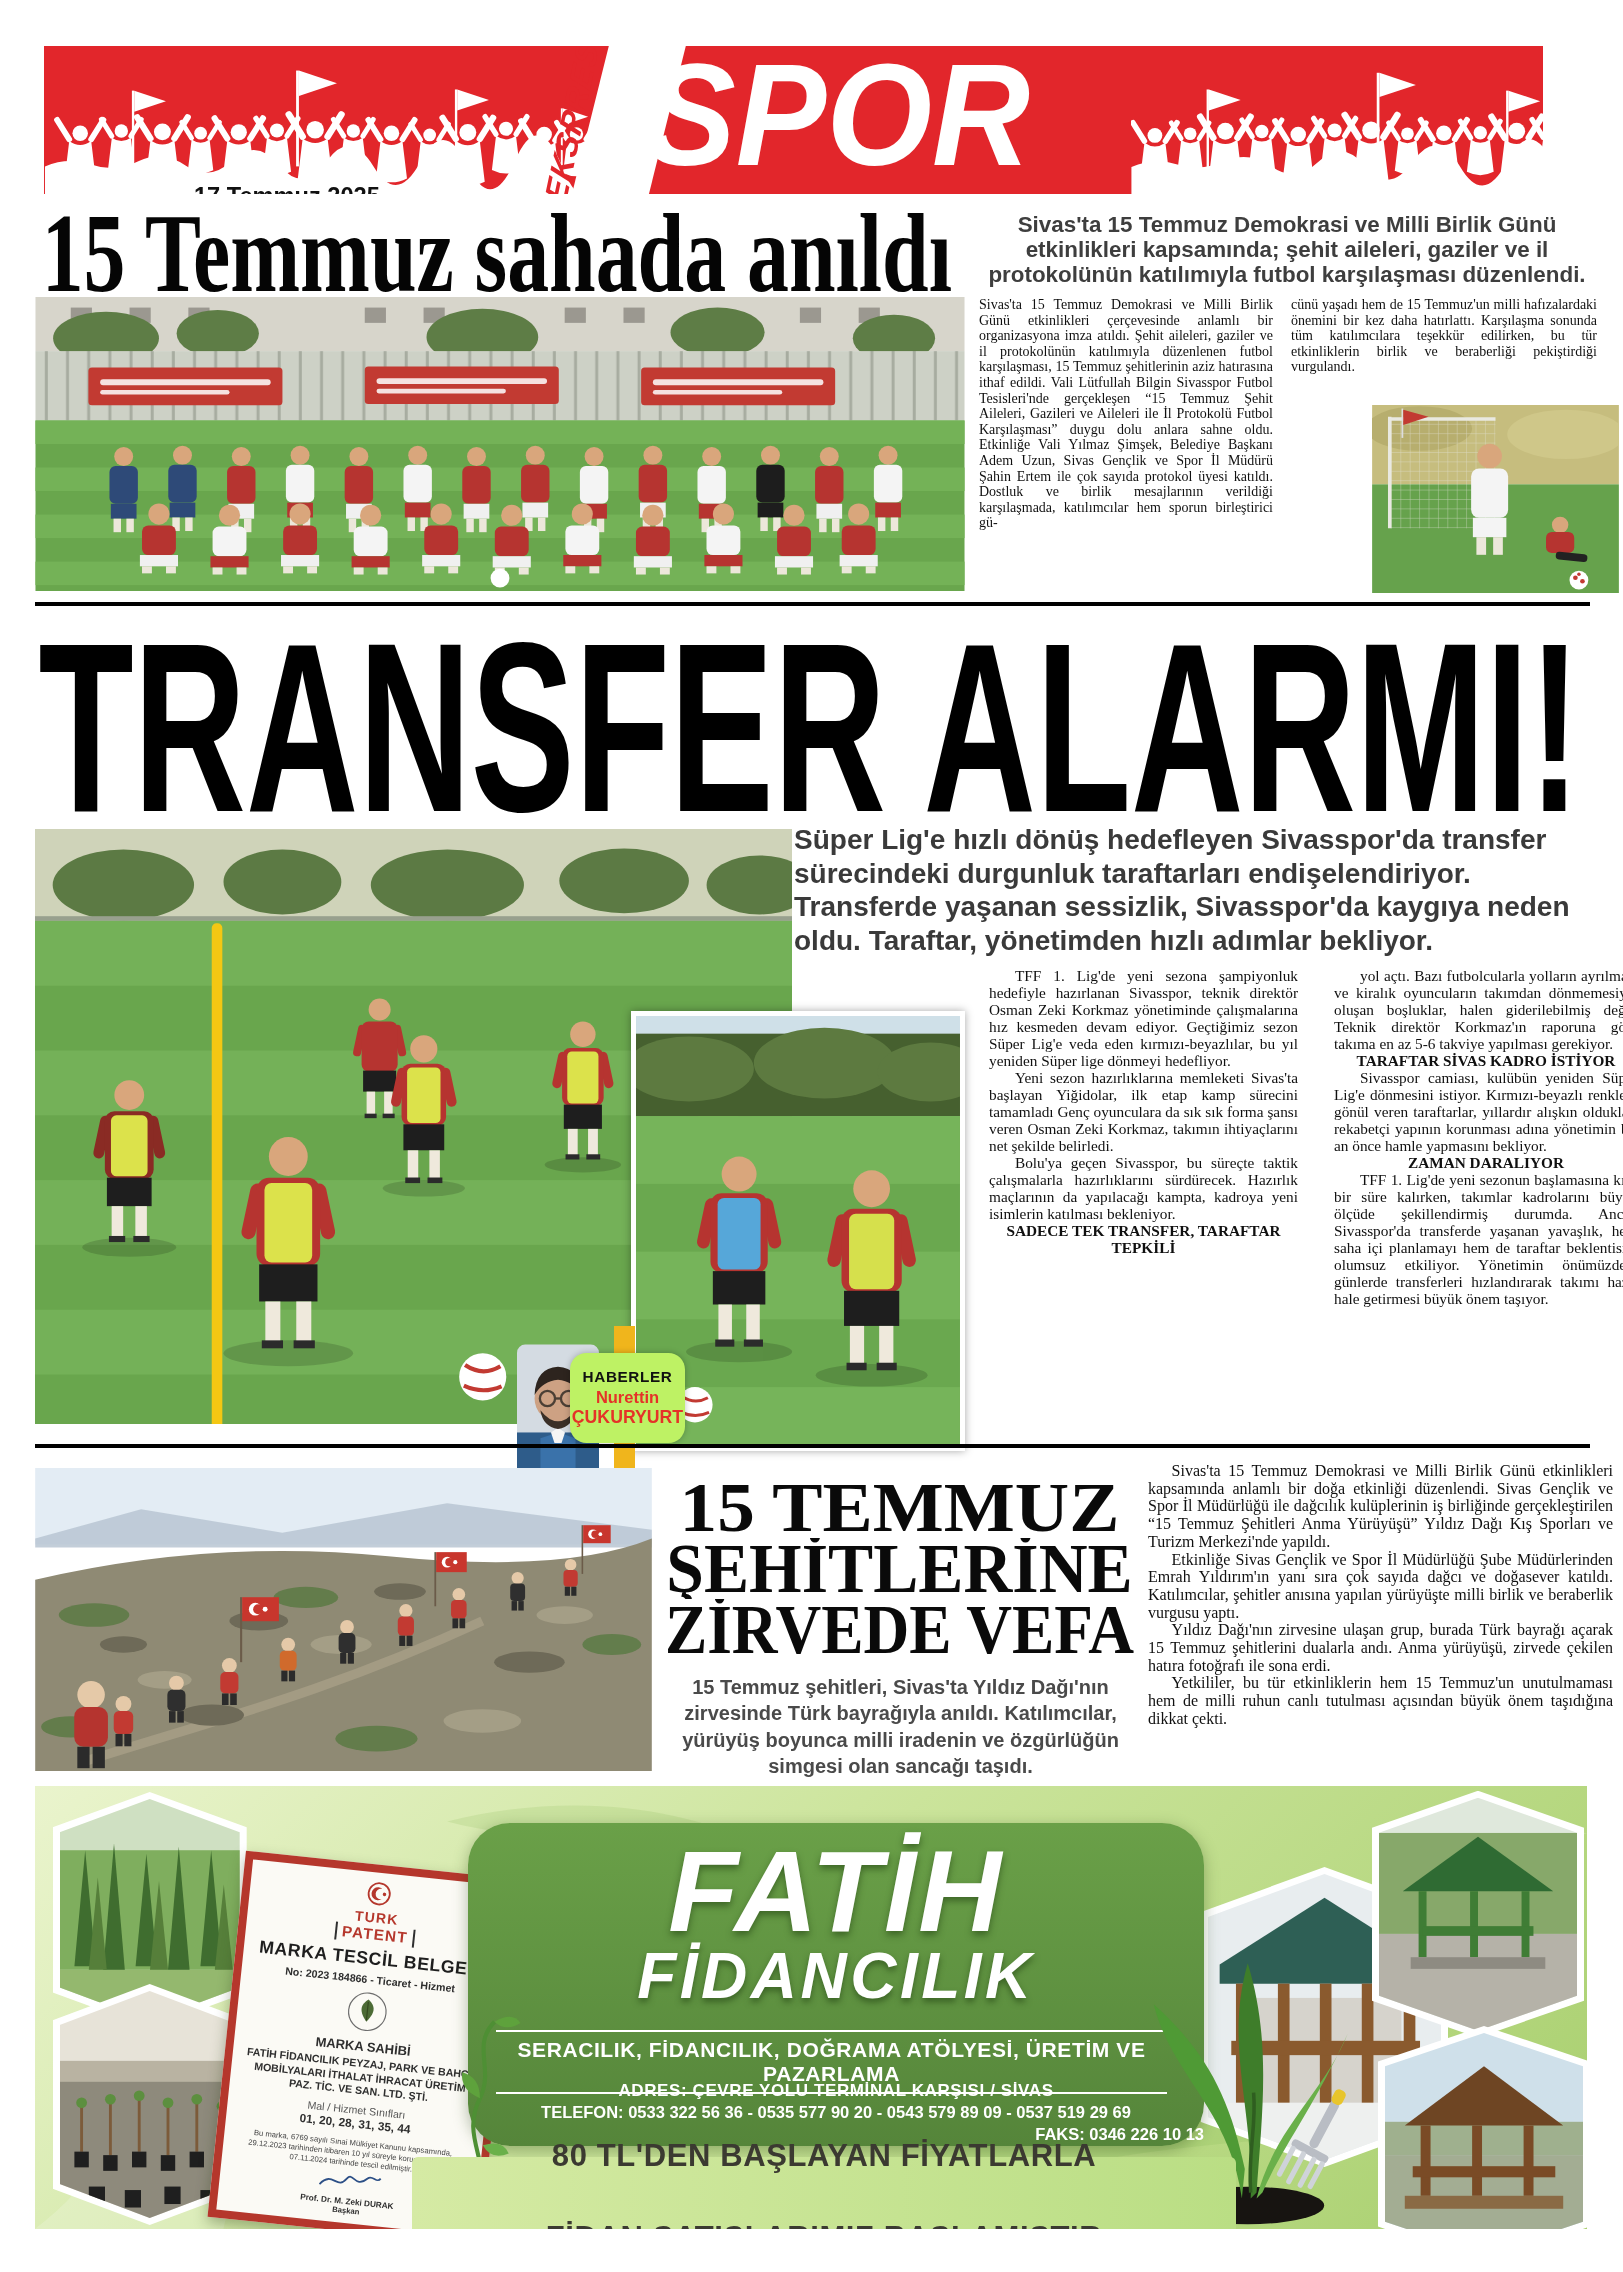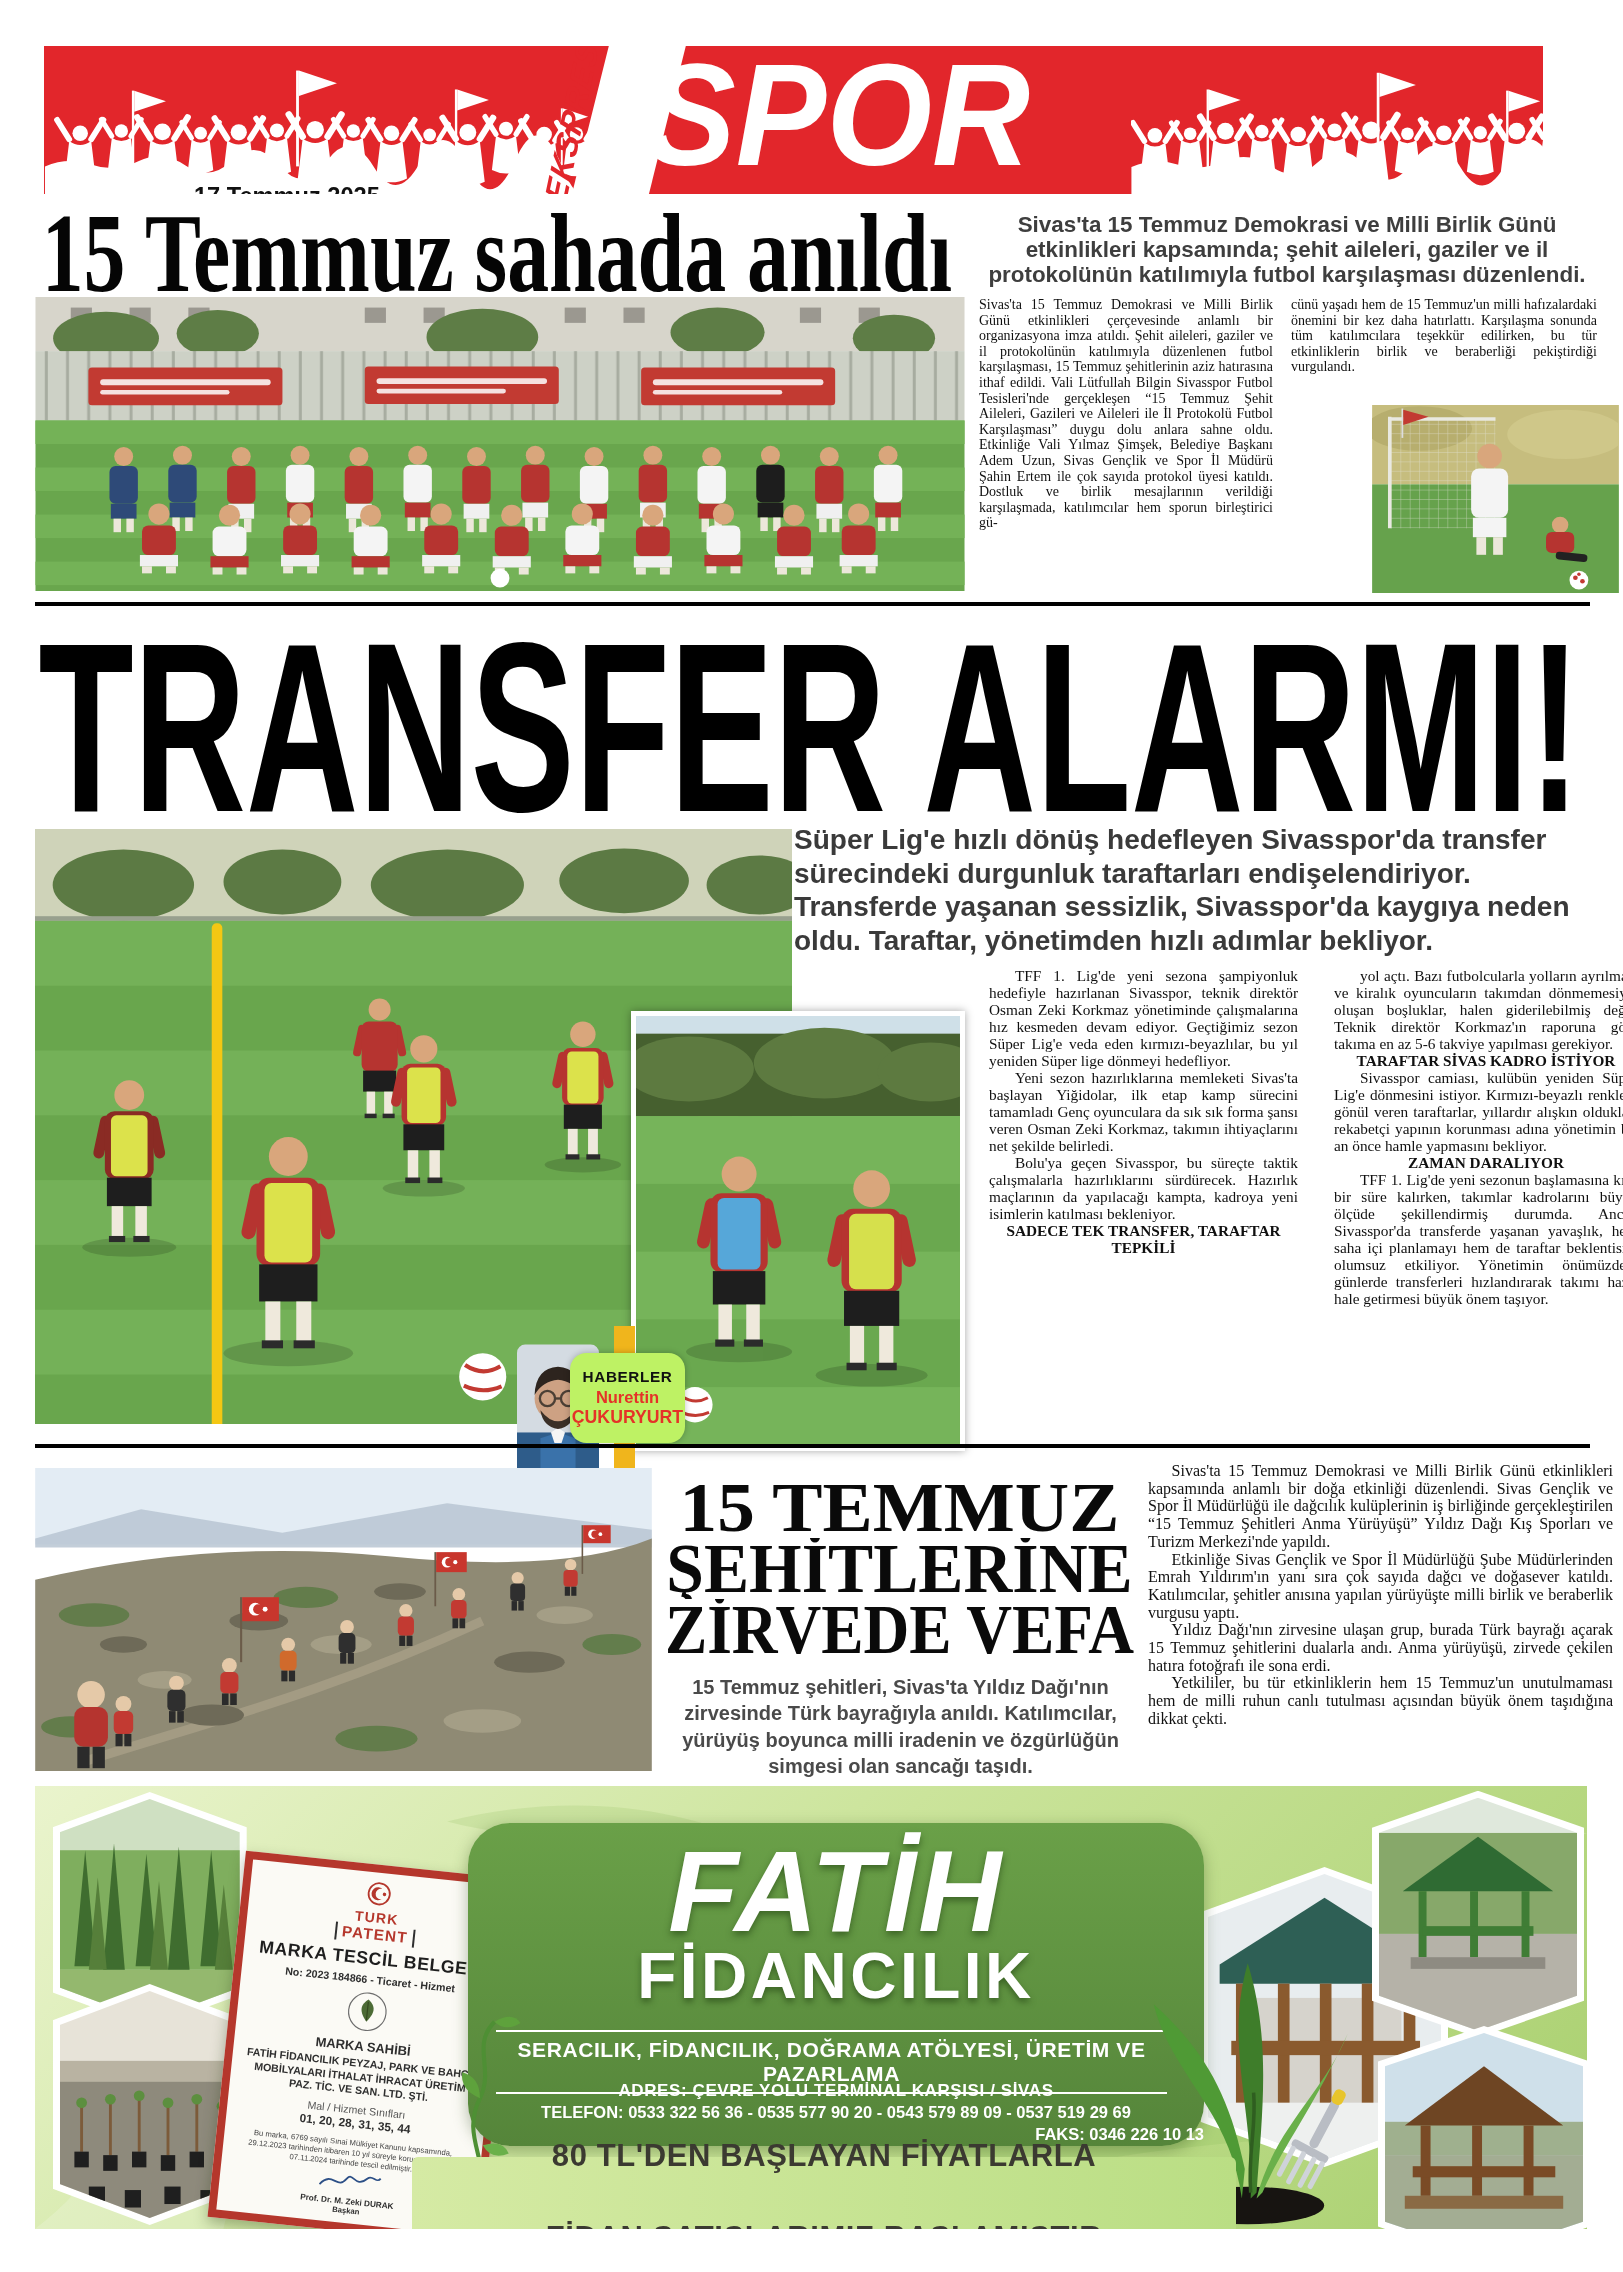--- a/index.html
+++ b/index.html
@@ -28,21 +28,21 @@
   
   .by-bubble{left:570px;top:1353px;width:115px;height:90px;background:#bef264;border-radius:16.5px;display:flex;flex-direction:column;align-items:center;justify-content:center;box-shadow:0 0 5.9px rgba(0,0,0,.25);}
   .by-kicker{font-size:15.3px;font-weight:900;color:#111;letter-spacing:0.6px;}
   .by-first{font-size:16.5px;font-weight:900;color:#e53228;margin-top:2.4px;}
   .by-last{font-size:17.7px;font-weight:900;color:#e53228;}
   .ybar{background:#f0b51c;width:21px;}
   
   .ad{left:35px;top:1786px;width:1552px;height:443px;background:linear-gradient(135deg,#eaf4cd 0%,#cbe49b 45%,#a8cf6e 100%);overflow:hidden;}
   .ad-panel{left:433px;top:37px;width:736px;height:323px;background:linear-gradient(180deg,#6aa048 0%,#55853a 100%);border-radius:42px;box-shadow:0 4.7px 15.3px rgba(40,70,20,.35);}
   .ad-logo1{top:10.6px;left:0;width:100%;text-align:center;font-size:115px;line-height:1;font-weight:900;font-style:italic;color:#fff;text-shadow:0 4.1px 7px rgba(30,60,15,.55);letter-spacing:2.4px;}
-  .ad-logo2{top:121px;left:0;width:100%;text-align:center;font-size:64px;line-height:1;font-weight:900;color:#fff;text-shadow:0 3.5px 5.9px rgba(30,60,15,.55);letter-spacing:3.5px;}
+  .ad-logo2{top:121px;left:0;width:100%;text-align:center;font-size:64px;line-height:1;font-weight:900;font-style:italic;color:#fff;text-shadow:0 3.5px 5.9px rgba(30,60,15,.55);letter-spacing:3.5px;}
   .ad-tagline{left:28px;top:207px;width:671px;border-top:2.4px solid #fff;border-bottom:2.4px solid #fff;padding:5.9px 0;text-align:center;font-size:21px;font-weight:900;color:#fff;letter-spacing:0.6px;}
   .ad-addr{left:0;top:258px;width:736px;text-align:center;font-size:17px;color:#fff;font-weight:bold;letter-spacing:0.6px;}
   .ad-phone{left:0;top:280px;width:736px;text-align:center;font-size:16.5px;color:#fff;font-weight:bold;}
   .ad-fax{left:0;top:302px;width:736px;text-align:right;font-size:16.5px;color:#fff;font-weight:bold;}
   .ad-banner{left:377px;top:371px;width:824px;height:80px;background:linear-gradient(90deg,#d5eaa4,#bade84);border-radius:5.9px;display:flex;flex-direction:column;align-items:center;justify-content:center;gap:48px;}
   .ad-banner div{font-size:31px;line-height:34px;font-weight:900;color:#3b3a31;letter-spacing:0.6px;}
   .hex{clip-path:polygon(50% 0,100% 15%,100% 85%,50% 100%,0 85%,0 15%);background:#fff;}
   .hex-in{position:absolute;left:7px;top:7px;right:7px;bottom:7px;clip-path:polygon(50% 0,100% 15%,100% 85%,50% 100%,0 85%,0 15%);overflow:hidden;}
   .cert{left:191px;top:78px;width:274px;height:368px;background:#fbfaf5;transform:rotate(6deg);box-shadow:0 5.9px 14px rgba(40,60,20,.35);border:8.2px solid #b5372c;box-sizing:border-box;display:flex;flex-direction:column;align-items:center;padding:8.2px 10.6px;text-align:center;color:#2f2f2f;}
   .cert-agency1{font-size:14px;font-weight:900;color:#b5372c;letter-spacing:1.2px;margin-top:2.4px;}

